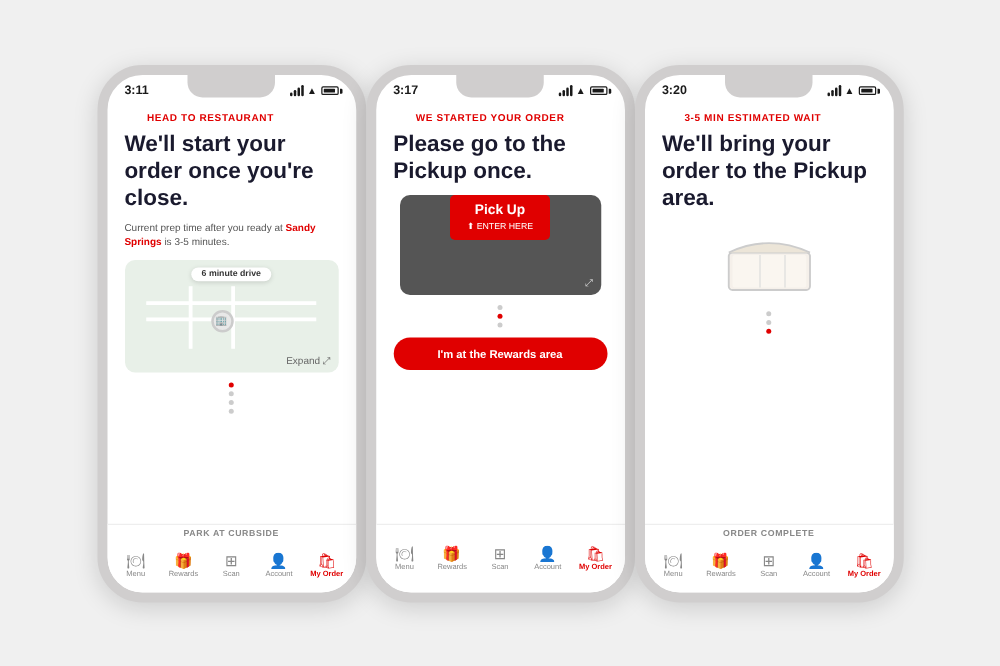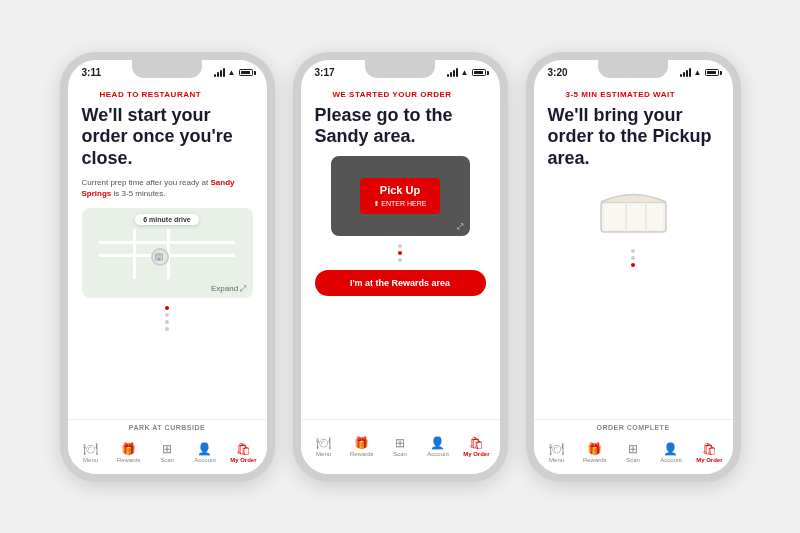--- a/index.html
+++ b/index.html
@@ -8,21 +8,20 @@
       display: flex;
       justify-content: center;
       align-items: center;
       width: 800px;
       height: 533px;
       font-family: -apple-system, BlinkMacSystemFont, 'Helvetica Neue', sans-serif;
       overflow: hidden;
     }
     .phones-container {
       display: flex;
-      gap: 18px;
       align-items: center;
       justify-content: center;
       padding: 20px;
     }
     .phone {
       width: 215px;
       height: 430px;
       background: #fff;
       border-radius: 36px;
       border: 8px solid #d0cece;
@@ -241,25 +240,24 @@
     .tab-label {
       font-size: 6px;
       color: #888;
     }
     .tab-label.active { color: #e00000; font-weight: 600; }
     
     .pickup-img {
       background: #555;
       border-radius: 8px;
       height: 80px;
-      margin: 8px 16px;
+      margin: 8px 5px;
       position: relative;
       overflow: hidden;
       display: flex;
-      align-items: center;
       justify-content: center;
     }
     .pickup-sign {
       background: #e00000;
       color: #fff;
       font-size: 11px;
       font-weight: 700;
       padding: 6px 14px;
       border-radius: 4px;
       text-align: center;
@@ -405,21 +403,21 @@
             <span style="height:9px"></span>
         </div>
         <span class="wifi-icon">▲</span>
         <div class="battery-icon">
             <div class="battery-fill"></div>
           </div>
       </div>
     </div>
     <div class="phone-content">
       <div class="step-label">WE STARTED YOUR ORDER</div>
-      <div class="main-heading">Please go to the Sandy area.</div>
+      <div class="main-heading">Please go to the Pickup once.</div>
       
       <div class="pickup-img">
         <div style="text-align:center;">
           <div class="pickup-sign">
             <span>Pick Up</span><br>
             <span class="pickup-sign-sub">⬆ ENTER HERE</span>
           </div>
         </div>
         <div class="pickup-expand">⤢</div>
       </div>

